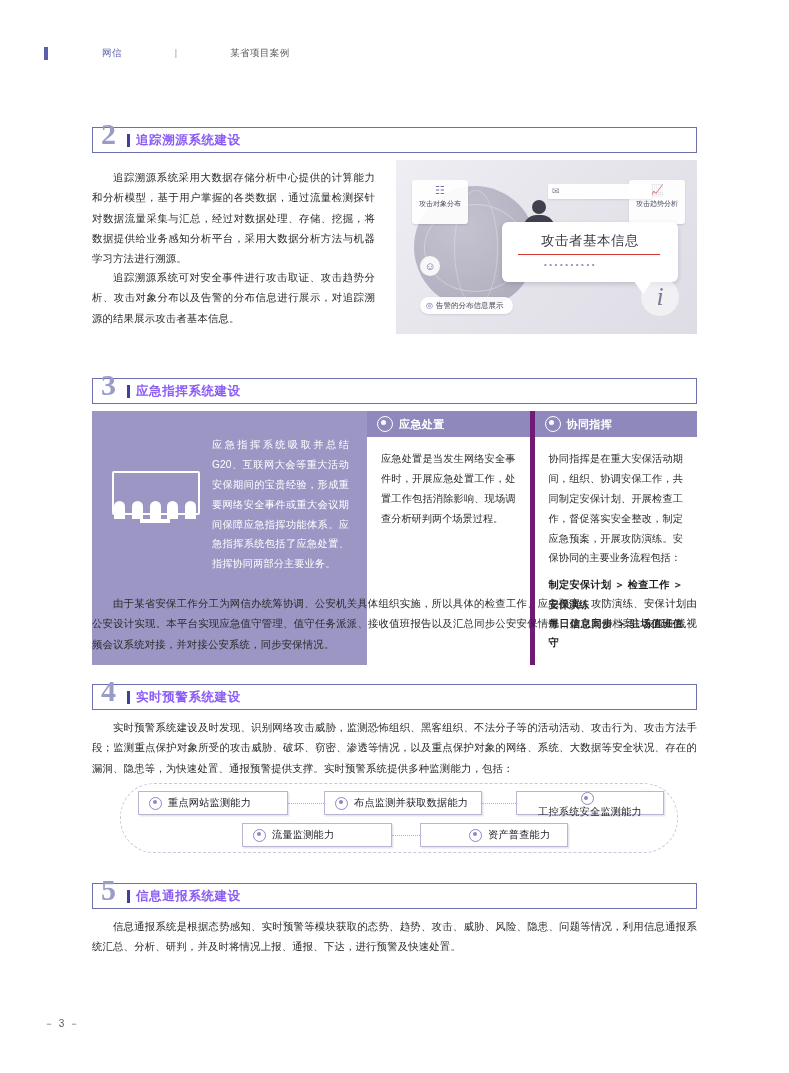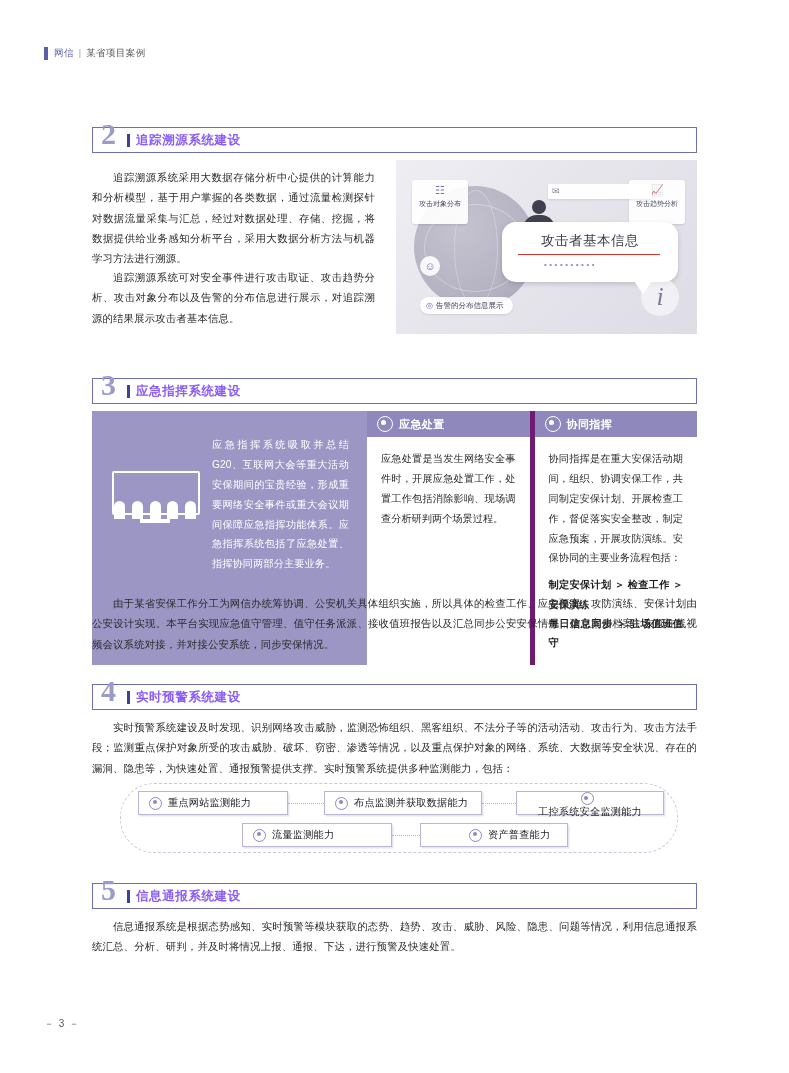--- a/index.html
+++ b/index.html
@@ -22,20 +22,21 @@
     background: #ffffff;
   }
 
   
   .header {
     position: absolute;
     left: 44px; top: 46px;
     display: flex;
     align-items: center;
     height: 14px;
+    gap: 48px;
   }
   .header .bar {
     width: 4px; height: 13px;
     background: #5a5fa8;
     margin-right: 6px;
   }
   .header .brand {
     font-size: 9.5px;
     color: #5a5fa8;
     letter-spacing: 0.4px;
@@ -161,21 +162,21 @@
     position: absolute; left: 1px; top: 15px;
     width: 32px; height: 25px;
     background: #3f3f4e;
     border-radius: 14px 14px 3px 3px;
   }
   .fig2 .bubble {
     position: absolute;
     left: 106px; top: 62px;
     width: 176px; height: 60px;
     background: #ffffff;
-    border-radius: 14px;
+    border-radius: 6px;
     box-shadow: 0 2px 5px rgba(70,70,95,0.22);
   }
   .fig2 .bubble:after {
     content: "";
     position: absolute;
     right: 26px; bottom: -12px;
     border-left: 9px solid transparent;
     border-right: 9px solid transparent;
     border-top: 13px solid #ffffff;
   }

